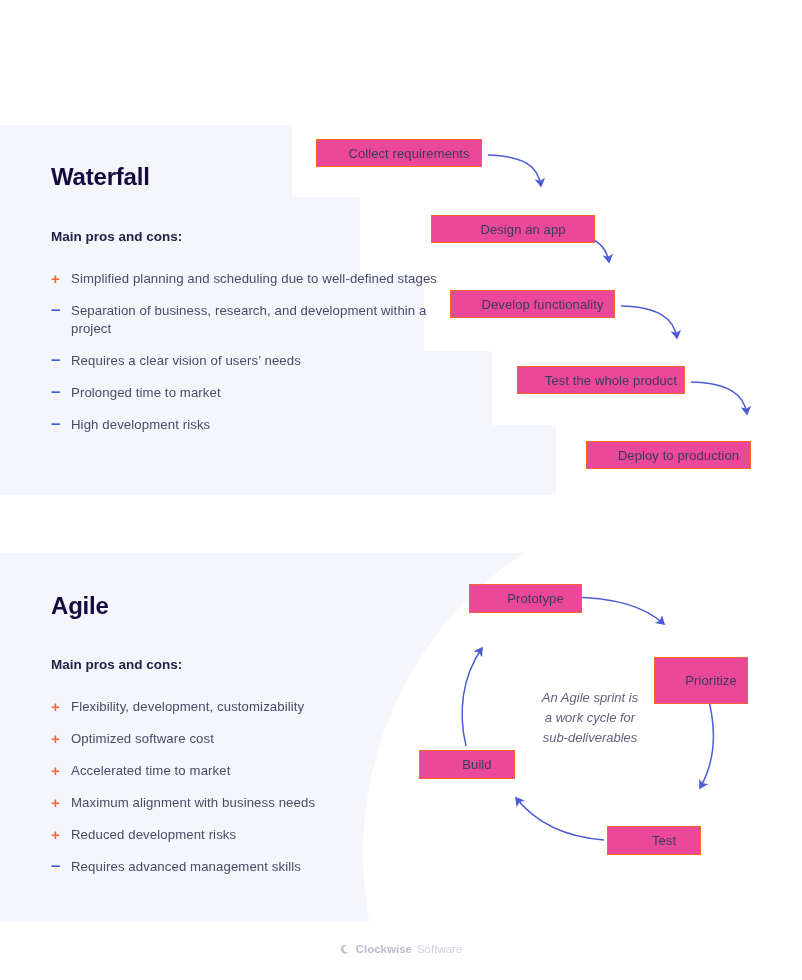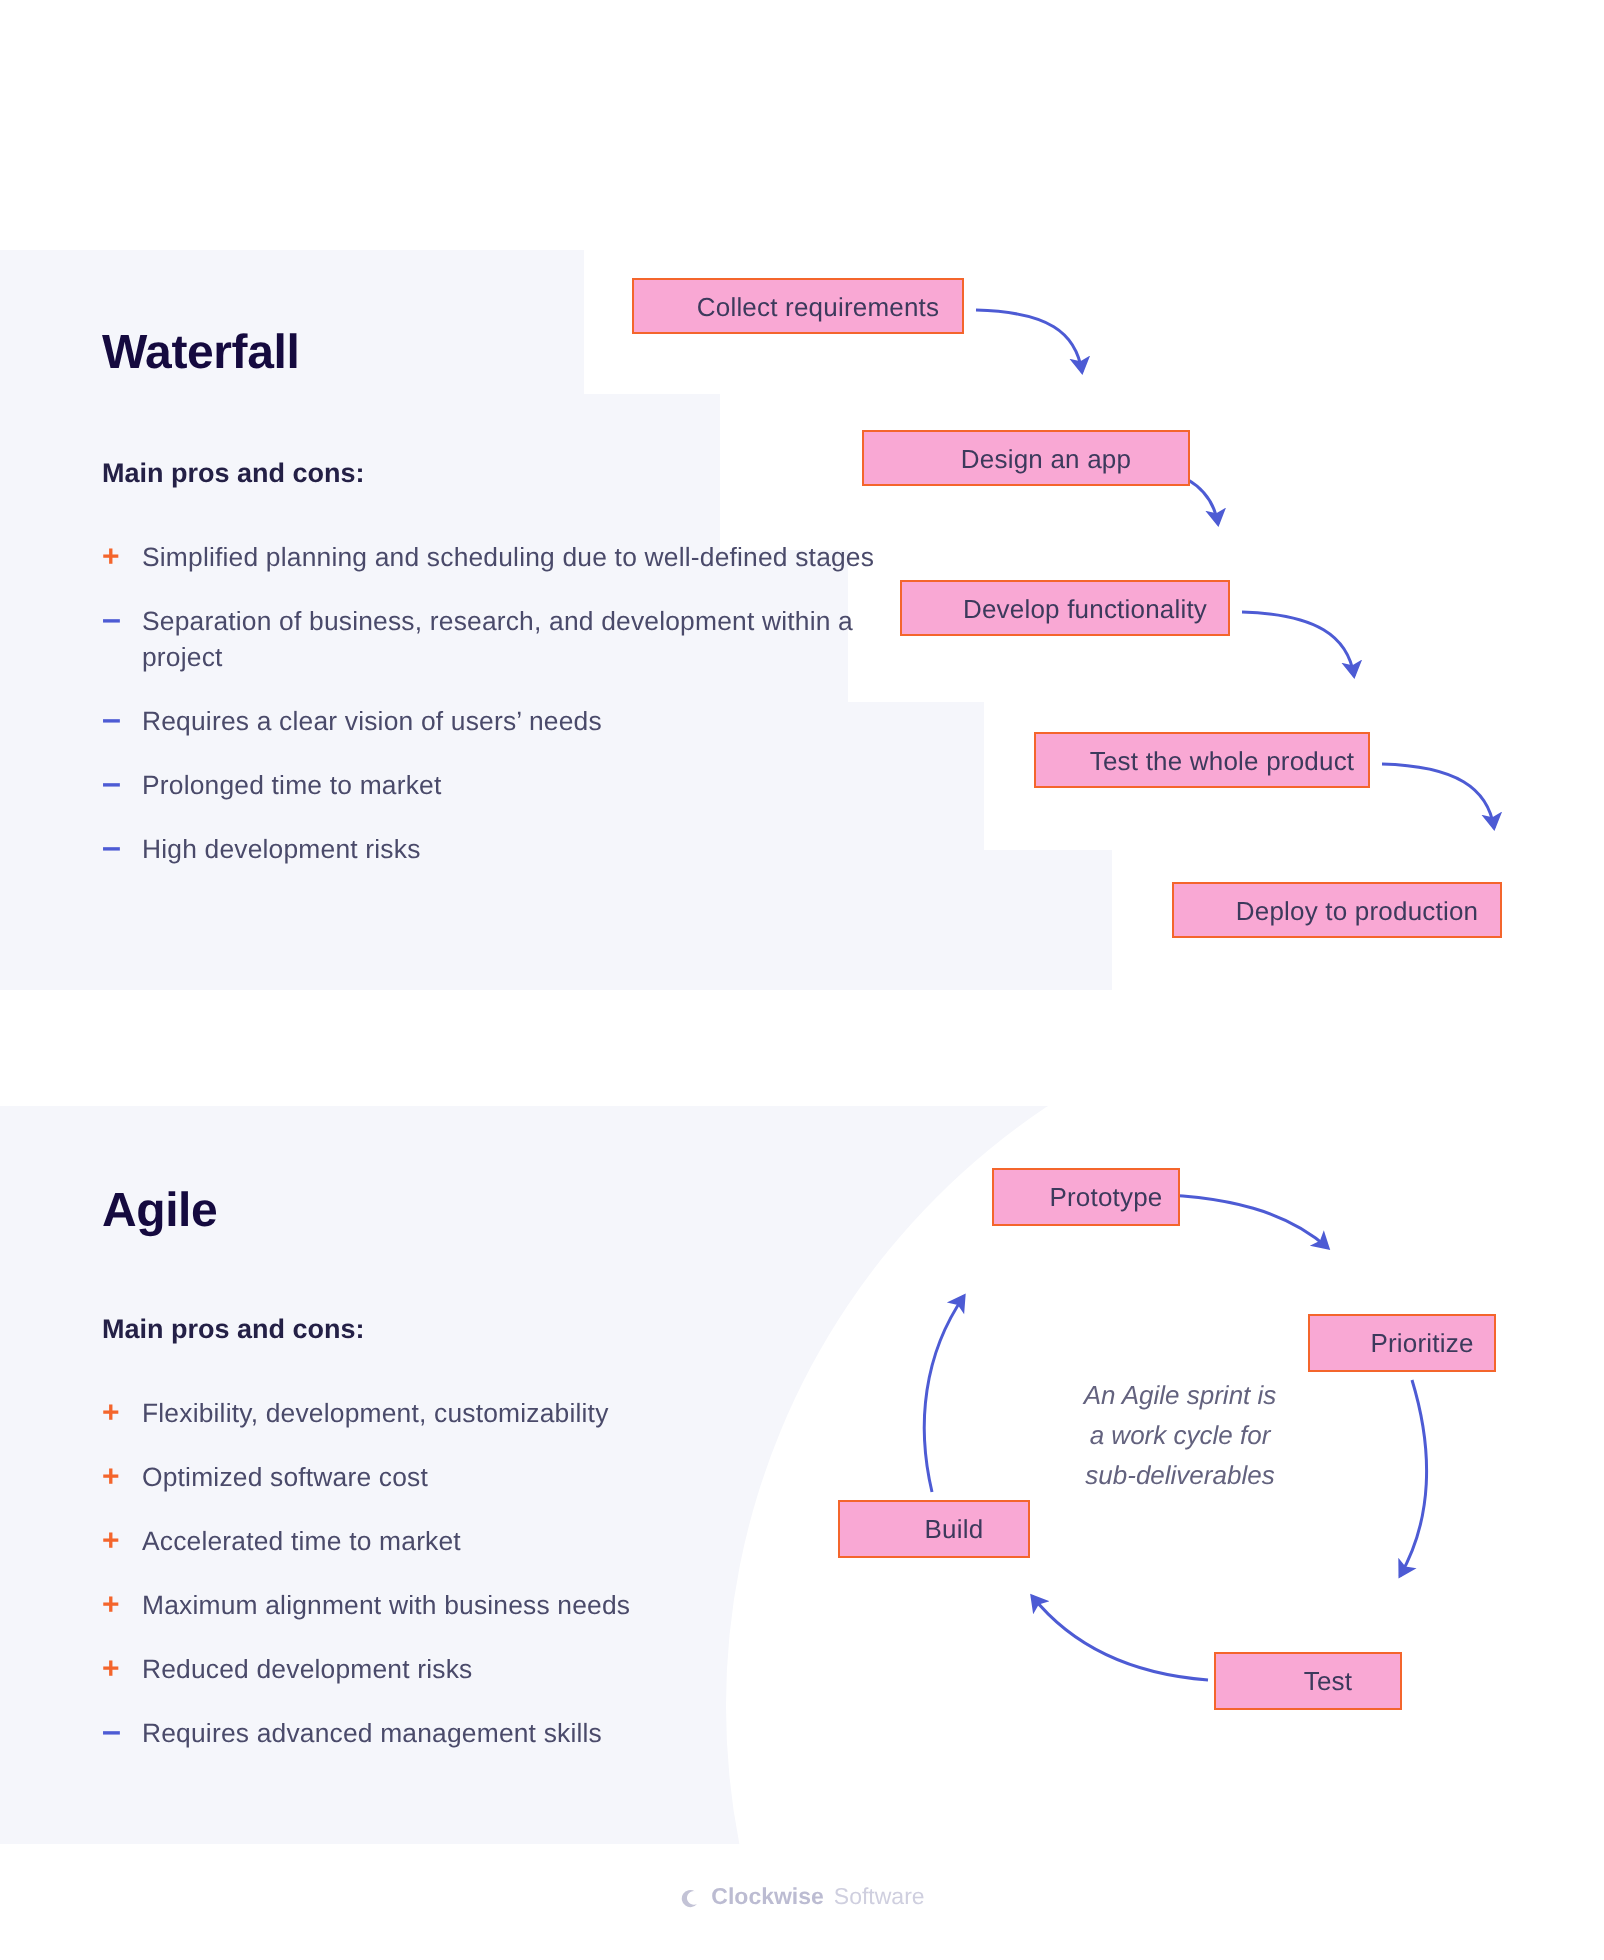--- a/index.html
+++ b/index.html
@@ -45,21 +45,21 @@
   }
   .li .mk.plus{color:#f4652c;}
   .li .mk.minus{color:#4d5bd4;font-size:17px;line-height:16px;}
   .li .tx{
     font-size:13.2px;line-height:18px;color:#4a4a6a;letter-spacing:0.1px;
   }
 
   
   .fbox{
     position:absolute;box-sizing:border-box;
-    border:1.6px solid #f4652c;background:#f9a8d4;
+    border:1.6px solid #f4652c;background:#ec4899;
     display:flex;align-items:center;justify-content:center;
     font-size:13px;color:#3c3a5c;letter-spacing:0.1px;padding-left:20px;
   }
 
   
   .arrows{position:absolute;left:0;top:0;pointer-events:none;}
 
   
   .cycle-cap{
     position:absolute;left:500px;top:688px;width:180px;
@@ -171,22 +171,22 @@
 
     <path d="M566,597 C616,597 645,607 664,624" fill="none" stroke="#4d5bd4" stroke-width="1.5" marker-end="url(#ah)"></path>
 
     <path d="M706,690 C717,726 716,760 700,788" fill="none" stroke="#4d5bd4" stroke-width="1.5" marker-end="url(#ah)"></path>
 
     <path d="M604,840 C565,837 536,823 516,798" fill="none" stroke="#4d5bd4" stroke-width="1.5" marker-end="url(#ah)"></path>
 
     <path d="M466,746 C458,712 462,677 482,648" fill="none" stroke="#4d5bd4" stroke-width="1.5" marker-end="url(#ah)"></path>
   </svg>
 
-  <div class="fbox" style="left:496px;top:584px;width:94px;height:29px;">Prototype</div>
-  <div class="fbox" style="left:654px;top:657px;width:94px;height:29px;">Prioritize</div>
+  <div class="fbox" style="left:469px;top:584px;width:113px;height:29px;">Prototype</div>
+  <div class="fbox" style="left:654px;top:657px;width:94px;height:47px;">Prioritize</div>
   <div class="fbox" style="left:607px;top:826px;width:94px;height:29px;">Test</div>
   <div class="fbox" style="left:419px;top:750px;width:96px;height:29px;">Build</div>
 
   <div class="cycle-cap">
     <div>An Agile sprint is</div>
     <div>a work cycle for</div>
     <div>sub-deliverables</div>
   </div>
 
   <div class="footer">

